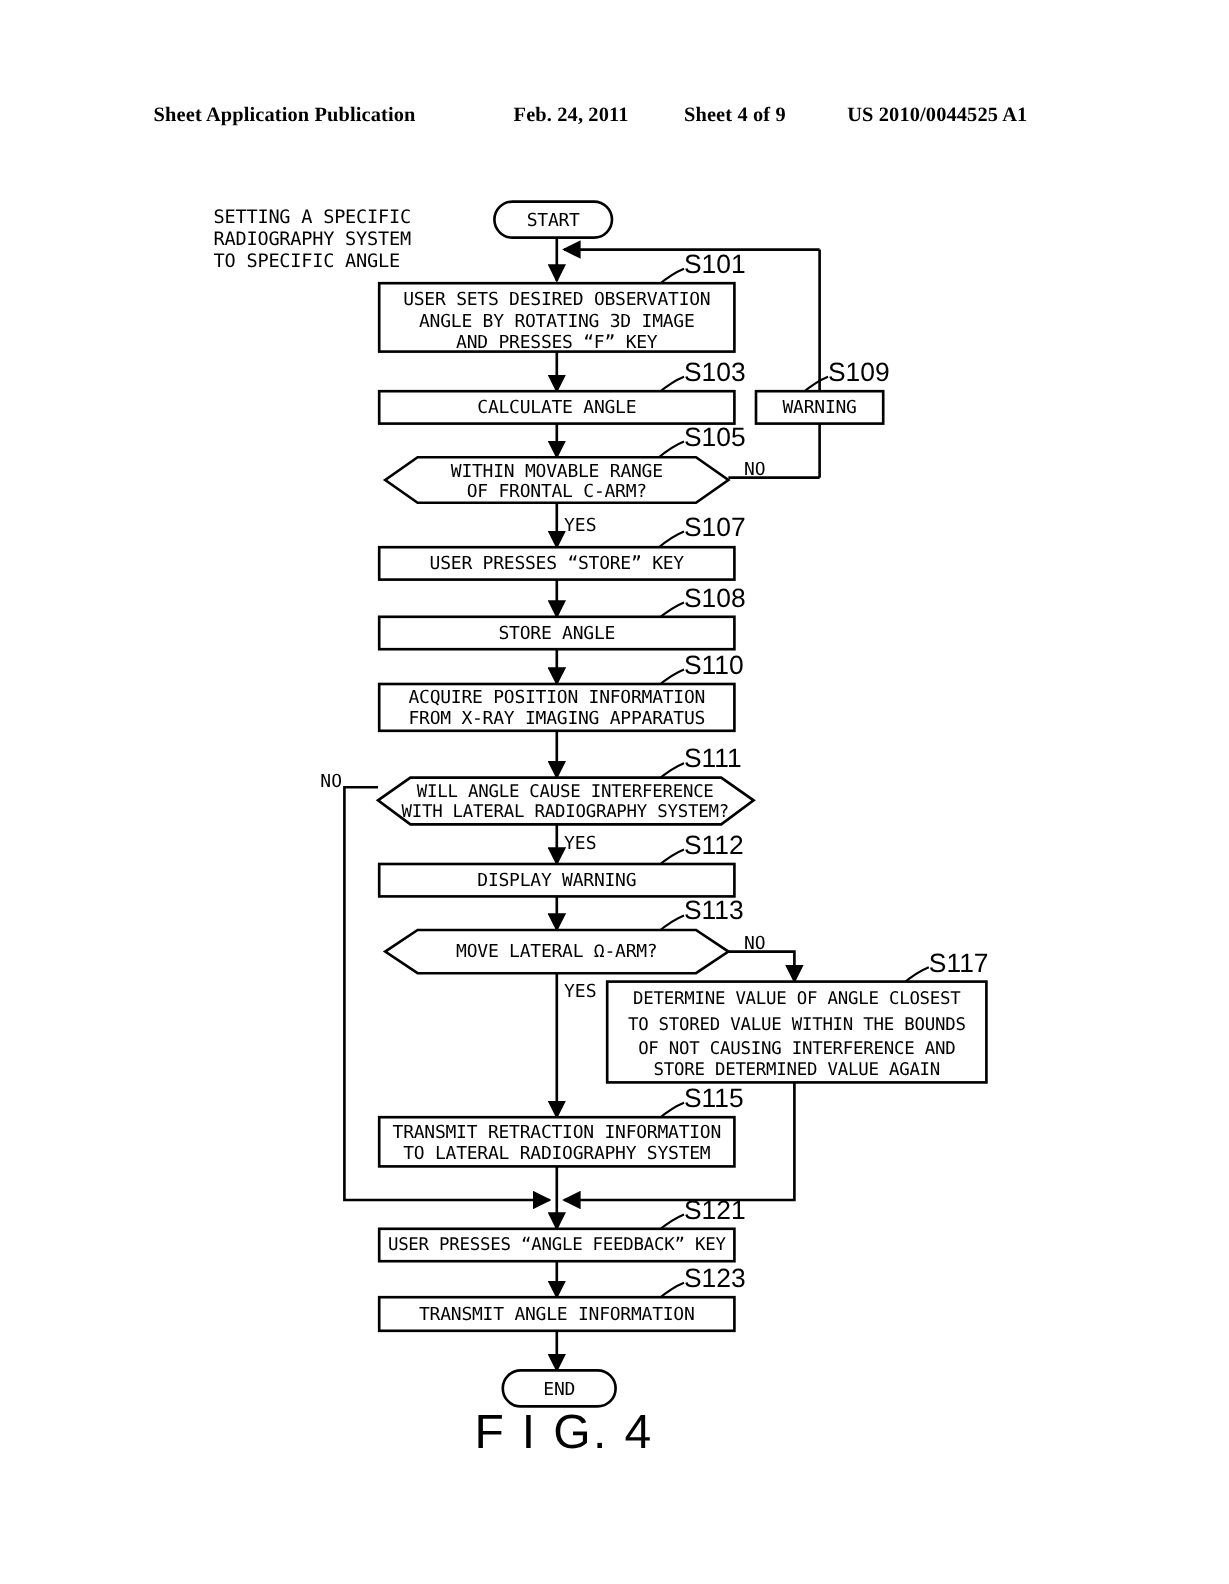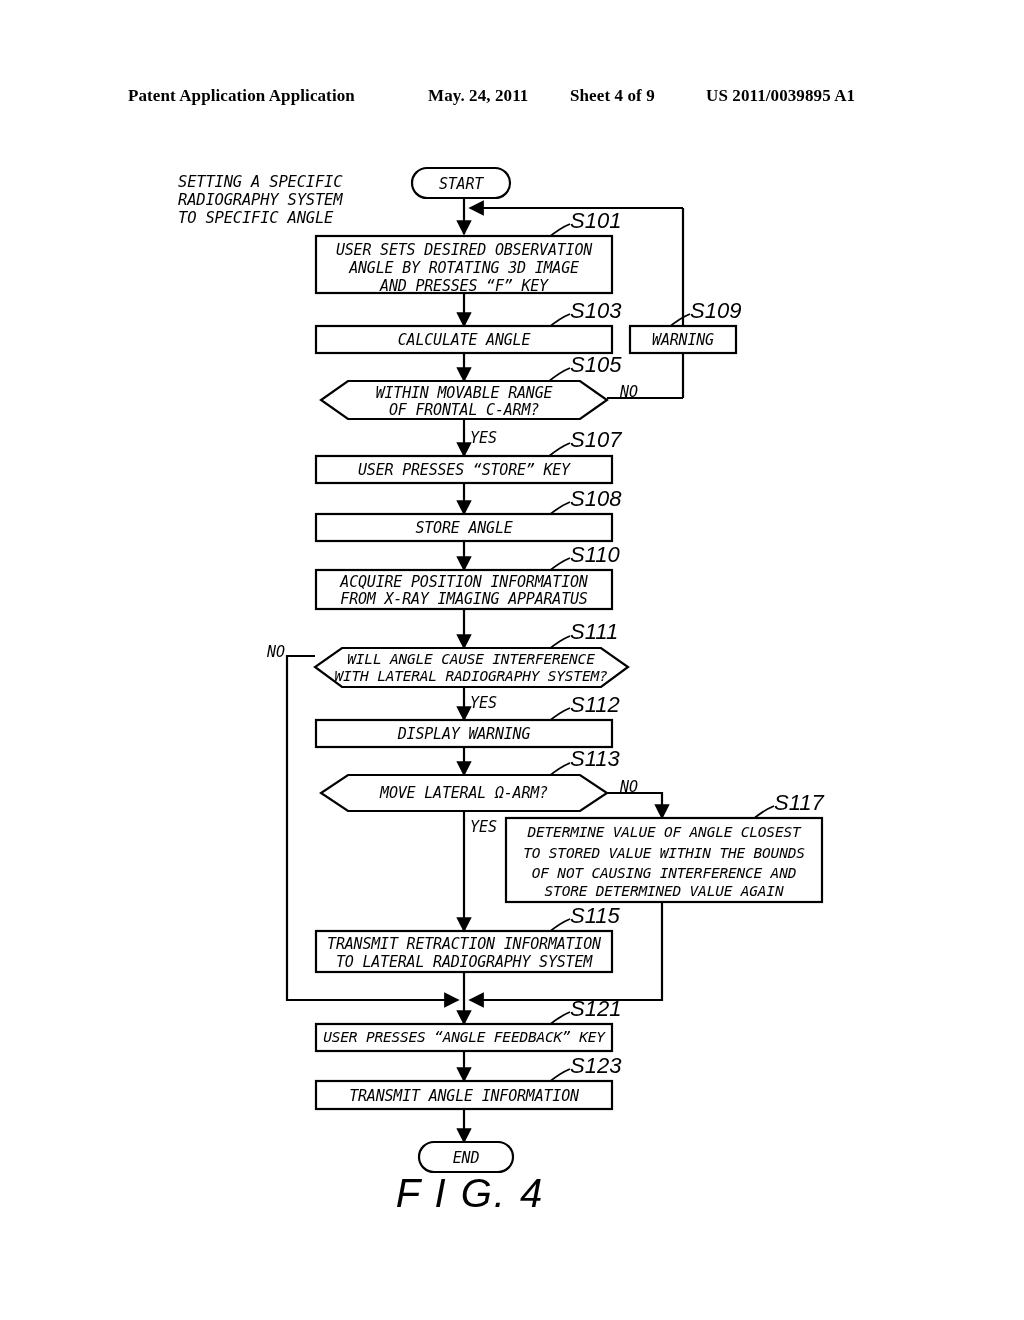--- a/index.html
+++ b/index.html
@@ -34,21 +34,20 @@
   .page-header .hdr-sheet { position: absolute; left: 570px;  top: 0; white-space: nowrap; }
   .page-header .hdr-num   { position: absolute; left: 706px;  top: 0; white-space: nowrap; }
 
   
   #figure {
     position: absolute;
     left: 0;
     top: 0;
     width: 1024px;
     height: 972px;
-    font-style: italic;
   }
   #figure svg { display: block; }
 
   
   .fc-text {
     font-family: "DejaVu Sans Mono", "Liberation Mono", monospace;
     font-size: 15px;
     letter-spacing: -0.2px;
     fill: #000000;
     text-anchor: middle;
@@ -104,24 +103,24 @@
   .leader {
     stroke: #000000;
     stroke-width: 1.8;
     fill: none;
   }
 </style>
 </head>
 <body>
 
 <div class="page-header">
-  <span class="hdr-pub">Patent Application Application</span>
-  <span class="hdr-date">May. 24, 2011</span>
+  <span class="hdr-pub">Sheet Application Publication</span>
+  <span class="hdr-date">Feb. 24, 2011</span>
   <span class="hdr-sheet">Sheet 4 of 9</span>
-  <span class="hdr-num">US 2011/0039895 A1</span>
+  <span class="hdr-num">US 2010/0044525 A1</span>
 </div>
 
 <div id="figure">
 <svg width="1024" height="1320" viewBox="0 0 1024 1320" xmlns="http://www.w3.org/2000/svg">
 
   <defs>
     <marker id="arrow" viewBox="0 0 10 10" refX="9" refY="5" markerWidth="7" markerHeight="7" orient="auto-start-reverse">
       <path d="M 0 0 L 10 5 L 0 10 z" fill="#000000"></path>
     </marker>
   </defs>

